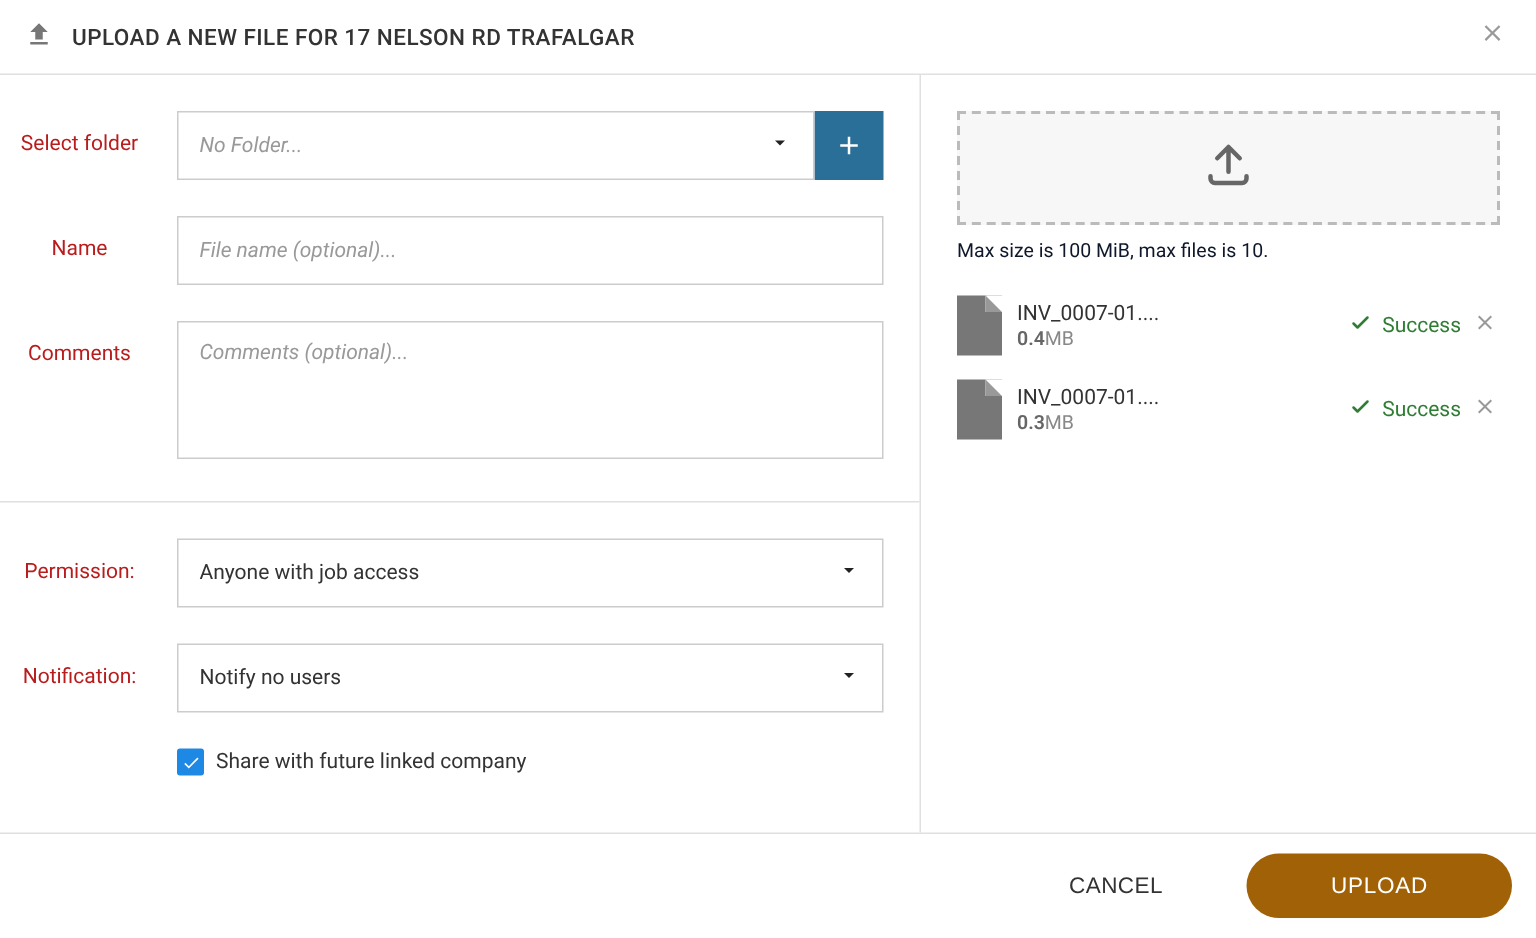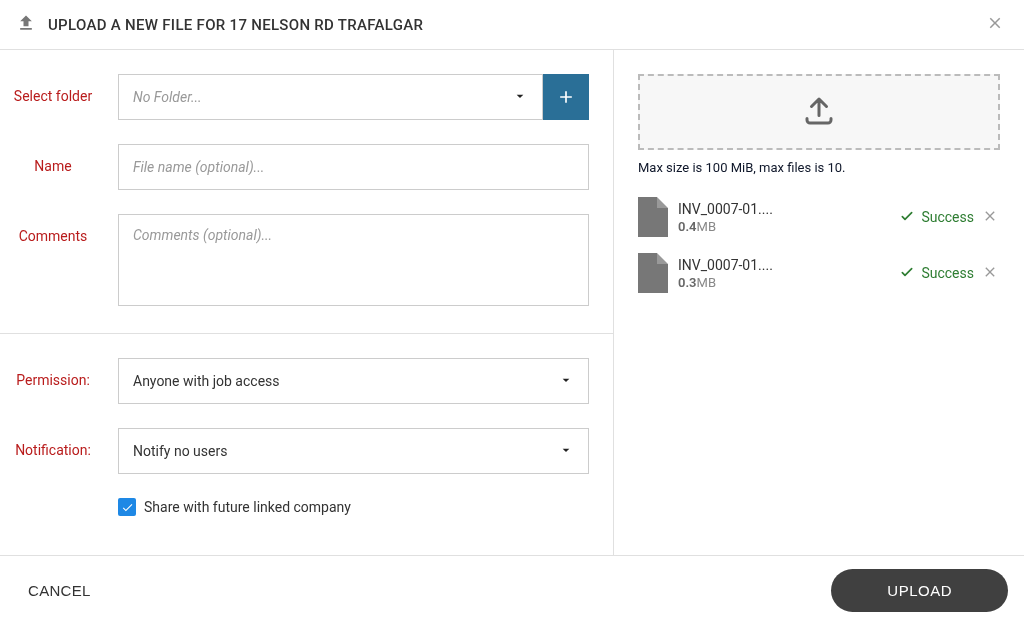--- a/index.html
+++ b/index.html
@@ -225,35 +225,35 @@
     color: #999;
     font-size: 18px;
     cursor: pointer;
     padding: 0 2px;
   }
   .footer {
     border-top: 1px solid #e0e0e0;
     height: 70px;
     display: flex;
     align-items: center;
-    justify-content: space-between;
+    justify-content: flex-end;
     padding: 0 16px;
     gap: 44px;
   }
   .cancel-btn {
     font-size: 15px;
     letter-spacing: 0.3px;
     cursor: pointer;
     background: none;
     border: none;
     color: #333;
     padding: 8px 12px;
   }
   .upload-btn {
-    background: #404040;
+    background: #a16207;
     color: #fff;
     border: none;
     border-radius: 24px;
     font-size: 15px;
     letter-spacing: 0.5px;
     padding: 13px 56px;
     cursor: pointer;
   }
 </style>
 </head>

